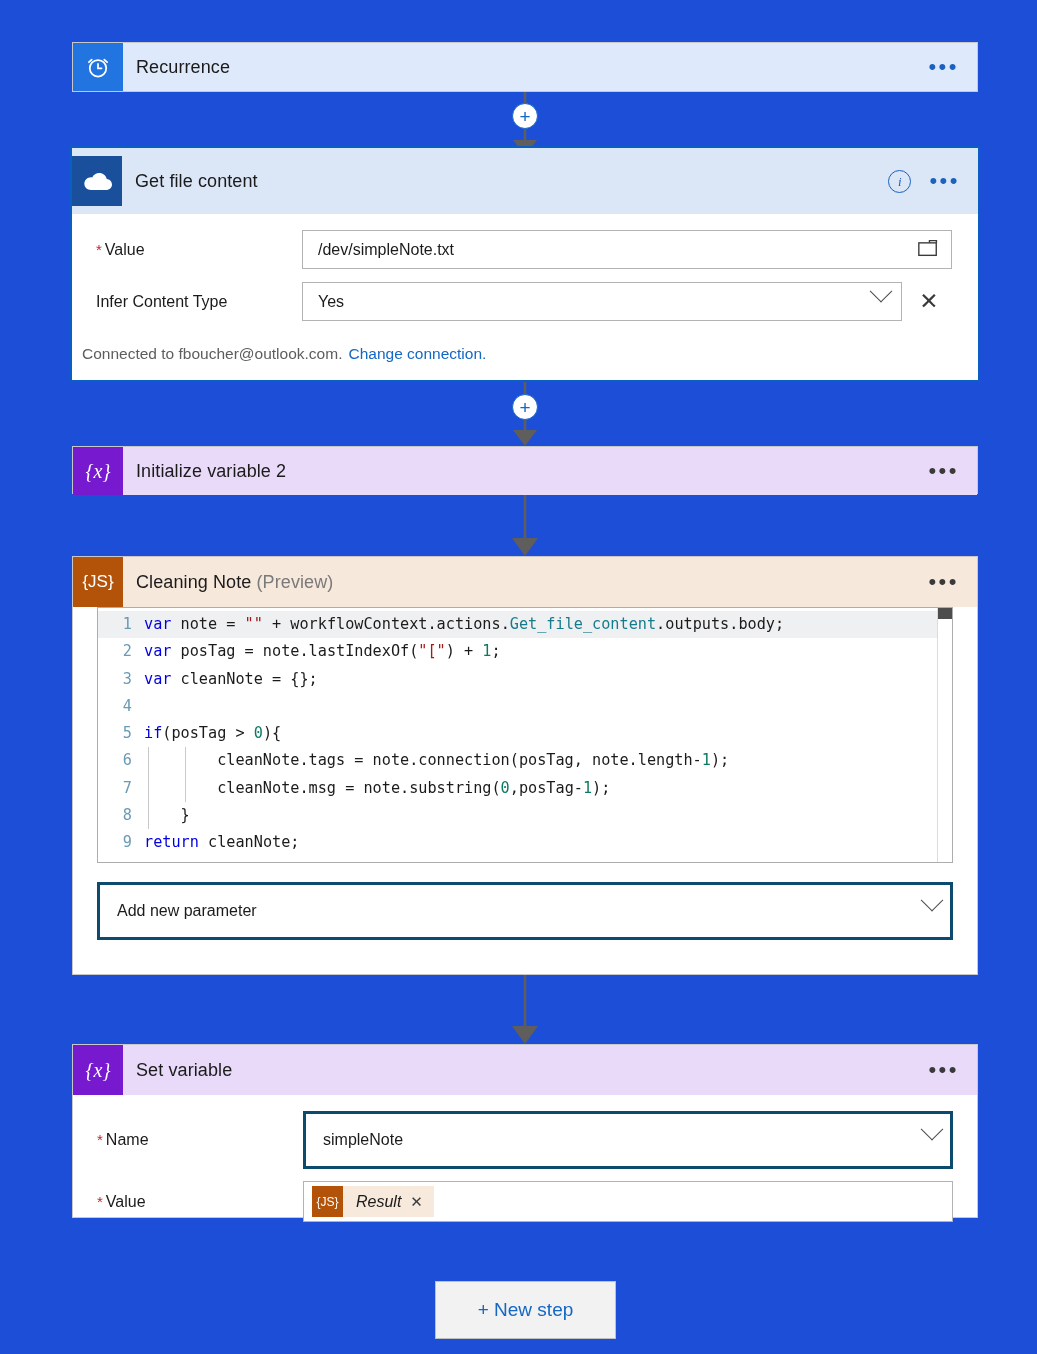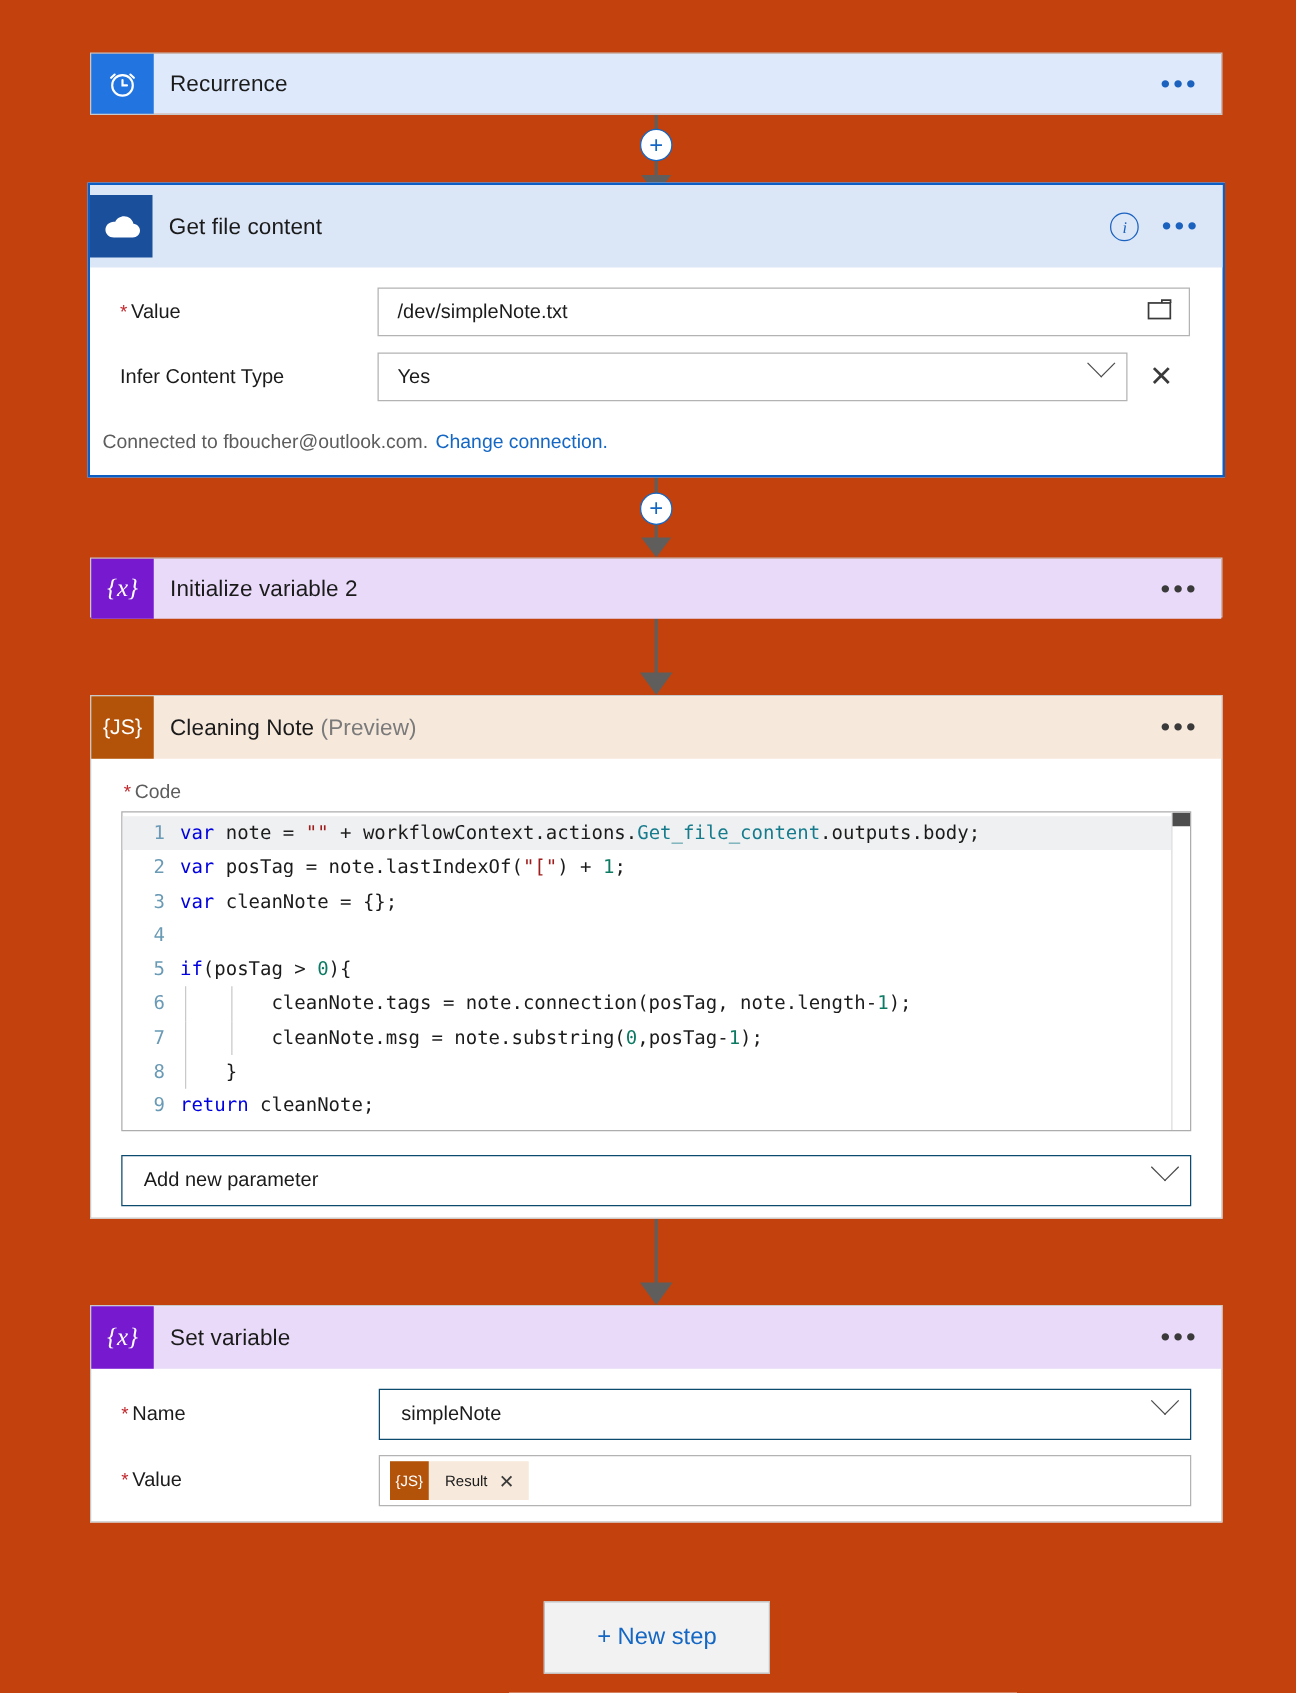--- a/index.html
+++ b/index.html
@@ -12,21 +12,21 @@
     width: 1037px;
     height: 1354px;
     overflow: hidden;
     position: relative;
   }
 
   .canvas {
     position: relative;
     width: 1037px;
     height: 1354px;
-    background: #c2410c;
+    background: #1d4ed8;
   }
 
   
   .card {
     position: absolute;
     background: #ffffff;
     border: 1px solid #c8c8c8;
     box-sizing: border-box;
   }
   .card.selected {
@@ -252,23 +252,24 @@
     background: #f7e9dc;
   }
   .token-ico {
     width: 31px; height: 31px;
     background: #b35309;
     color: #fff;
     display: flex; align-items: center; justify-content: center;
     font-size: 12px;
   }
   .token-label {
-    font-size: 12px;
+    font-size: 16px;
     color: #1b1b1b;
     padding: 0 9px 0 13px;
+    font-style: italic;
   }
   .token-x {
     font-size: 15px;
     color: #3a3a3a;
     padding-right: 11px;
     cursor: pointer;
   }
 
   
   .conn {
@@ -300,22 +301,22 @@
     color: #1567c4;
     font-size: 19px;
     display: flex; align-items: center; justify-content: center;
     cursor: pointer;
     box-sizing: border-box;
   }
 
   .dd-input {
     box-sizing: border-box;
     width: 100%;
-    height: 41px;
-    border: 1px solid #0c4a6e;
+    height: 58px;
+    border: 3px solid #0c4a6e;
     background: #fff;
     display: flex;
     align-items: center;
     padding: 0 40px 0 17px;
     font-size: 16px;
     color: #1b1b1b;
   }
 </style>
 </head>
 <body>
@@ -434,23 +435,20 @@
       <div class="hdr-title">
         <span>Cleaning Note</span>
         <span class="preview">(Preview)</span>
       </div>
       <div class="hdr-actions">
         <div class="dots dark">•••</div>
       </div>
     </div>
 
     <div class="card-body">
-      <div class="code-label" style="margin-top:18px;">
-        <span class="req">*</span><span>Code</span>
-      </div>
 
       <div class="code-box">
         <div class="code-lines" id="code-lines">
             <div class="cl active"><span class="ln">1</span><span><span class="kw">var</span><span class="ct"> note = </span><span class="str">""</span><span class="ct"> + workflowContext.actions.</span><span class="mem">Get_file_content</span><span class="ct">.outputs.body;</span></span></div>
             <div class="cl"><span class="ln">2</span><span><span class="kw">var</span><span class="ct"> posTag = note.lastIndexOf(</span><span class="str">"["</span><span class="ct">) + </span><span class="num">1</span><span class="ct">;</span></span></div>
             <div class="cl"><span class="ln">3</span><span><span class="kw">var</span><span class="ct"> cleanNote = {};</span></span></div>
             <div class="cl"><span class="ln">4</span><span><span class="ct"></span></span></div>
             <div class="cl"><span class="ln">5</span><span><span class="kw">if</span><span class="ct">(posTag &gt; </span><span class="num">0</span><span class="ct">){</span></span></div>
             <div class="cl"><span class="ln">6</span><span><span class="ct">        cleanNote.tags = note.connection(posTag, note.length-</span><span class="num">1</span><span class="ct">);</span></span><span class="guide" style="left: 50px;"></span><span class="guide" style="left: 87px;"></span></div>
             <div class="cl"><span class="ln">7</span><span><span class="ct">        cleanNote.msg = note.substring(</span><span class="num">0</span><span class="ct">,posTag-</span><span class="num">1</span><span class="ct">);</span></span><span class="guide" style="left: 50px;"></span><span class="guide" style="left: 87px;"></span></div>

